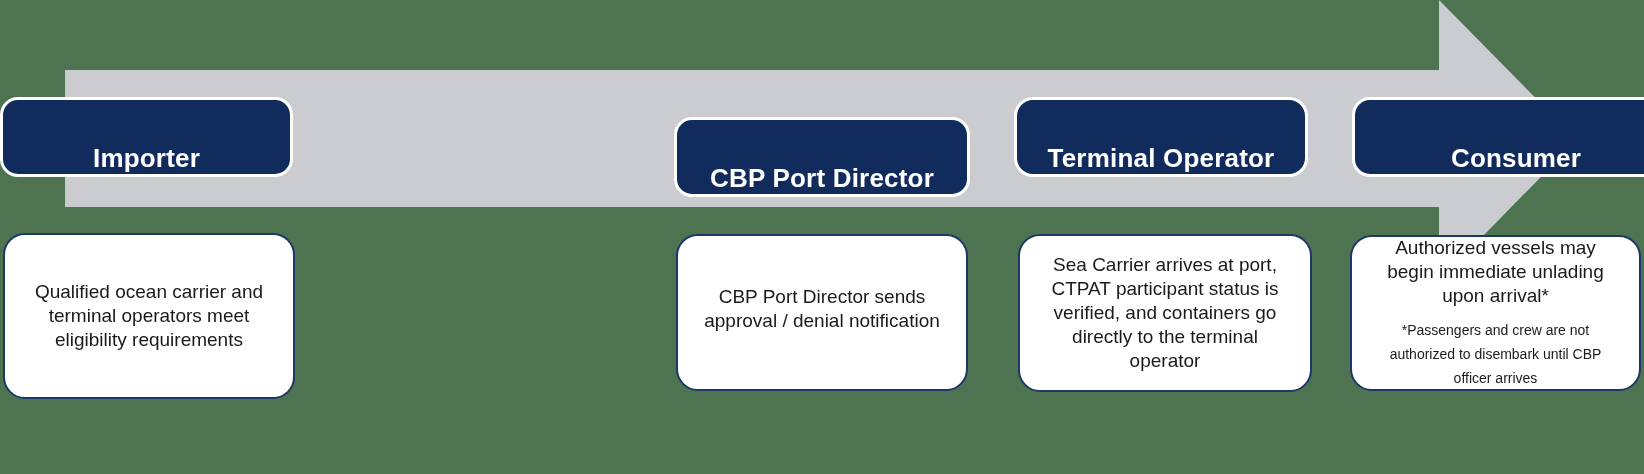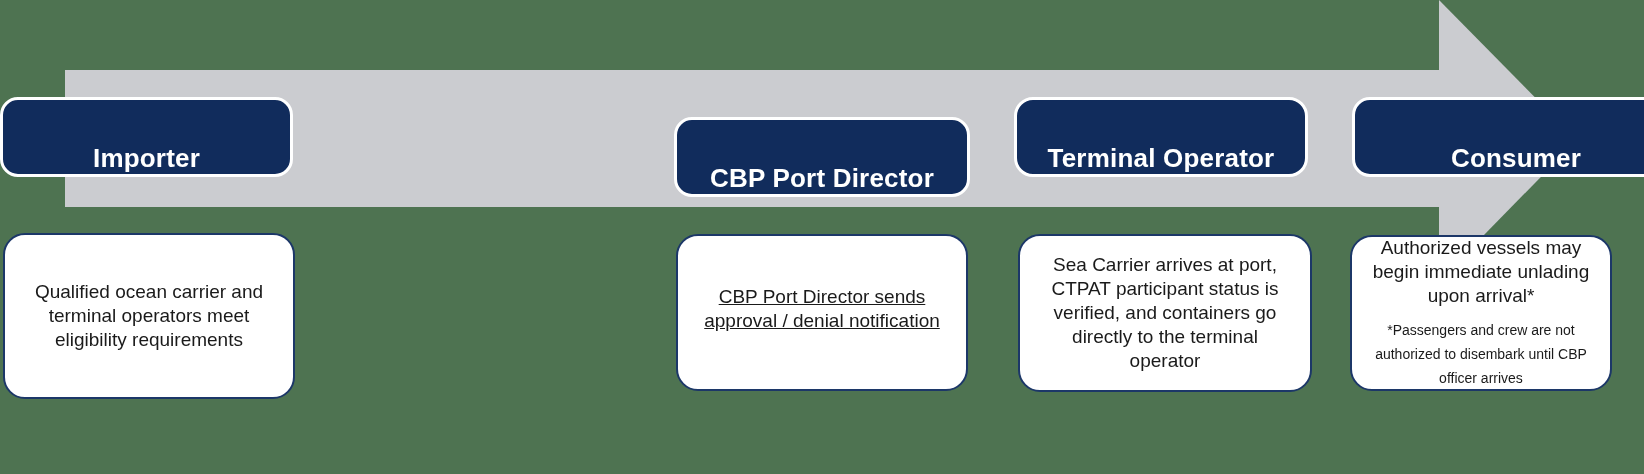--- a/index.html
+++ b/index.html
@@ -47,23 +47,23 @@
     border:2px solid #1c3768;
     border-radius:22px;
     display:flex;flex-direction:column;align-items:center;justify-content:center;
     color:#1a1a1a;font-size:19px;line-height:24px;
     text-align:center;
     padding:6px 8px;
   }
   .stage-card .body-text{white-space:pre-line;}
   .b0{left:3px;top:233px;width:292px;height:166px;}
   .b1{left:333px;top:233px;width:295px;height:235px;}
-  .b2{left:676px;top:234px;width:292px;height:157px;padding-bottom:14px;text-decoration:underline;}
+  .b2{left:676px;top:234px;width:292px;height:157px;padding-bottom:14px;}
   .b3{left:1018px;top:234px;width:294px;height:158px;}
-  .b4{left:1350px;top:235px;width:262px;height:156px;}
+  .b4{left:1350px;top:235px;width:291px;height:156px;}
   .footnote{
     white-space:pre-line;
     font-size:14px;line-height:24px;
     margin-top:10px;
   }
 </style>
 </head>
 <body>
 
 <div class="canvas">

